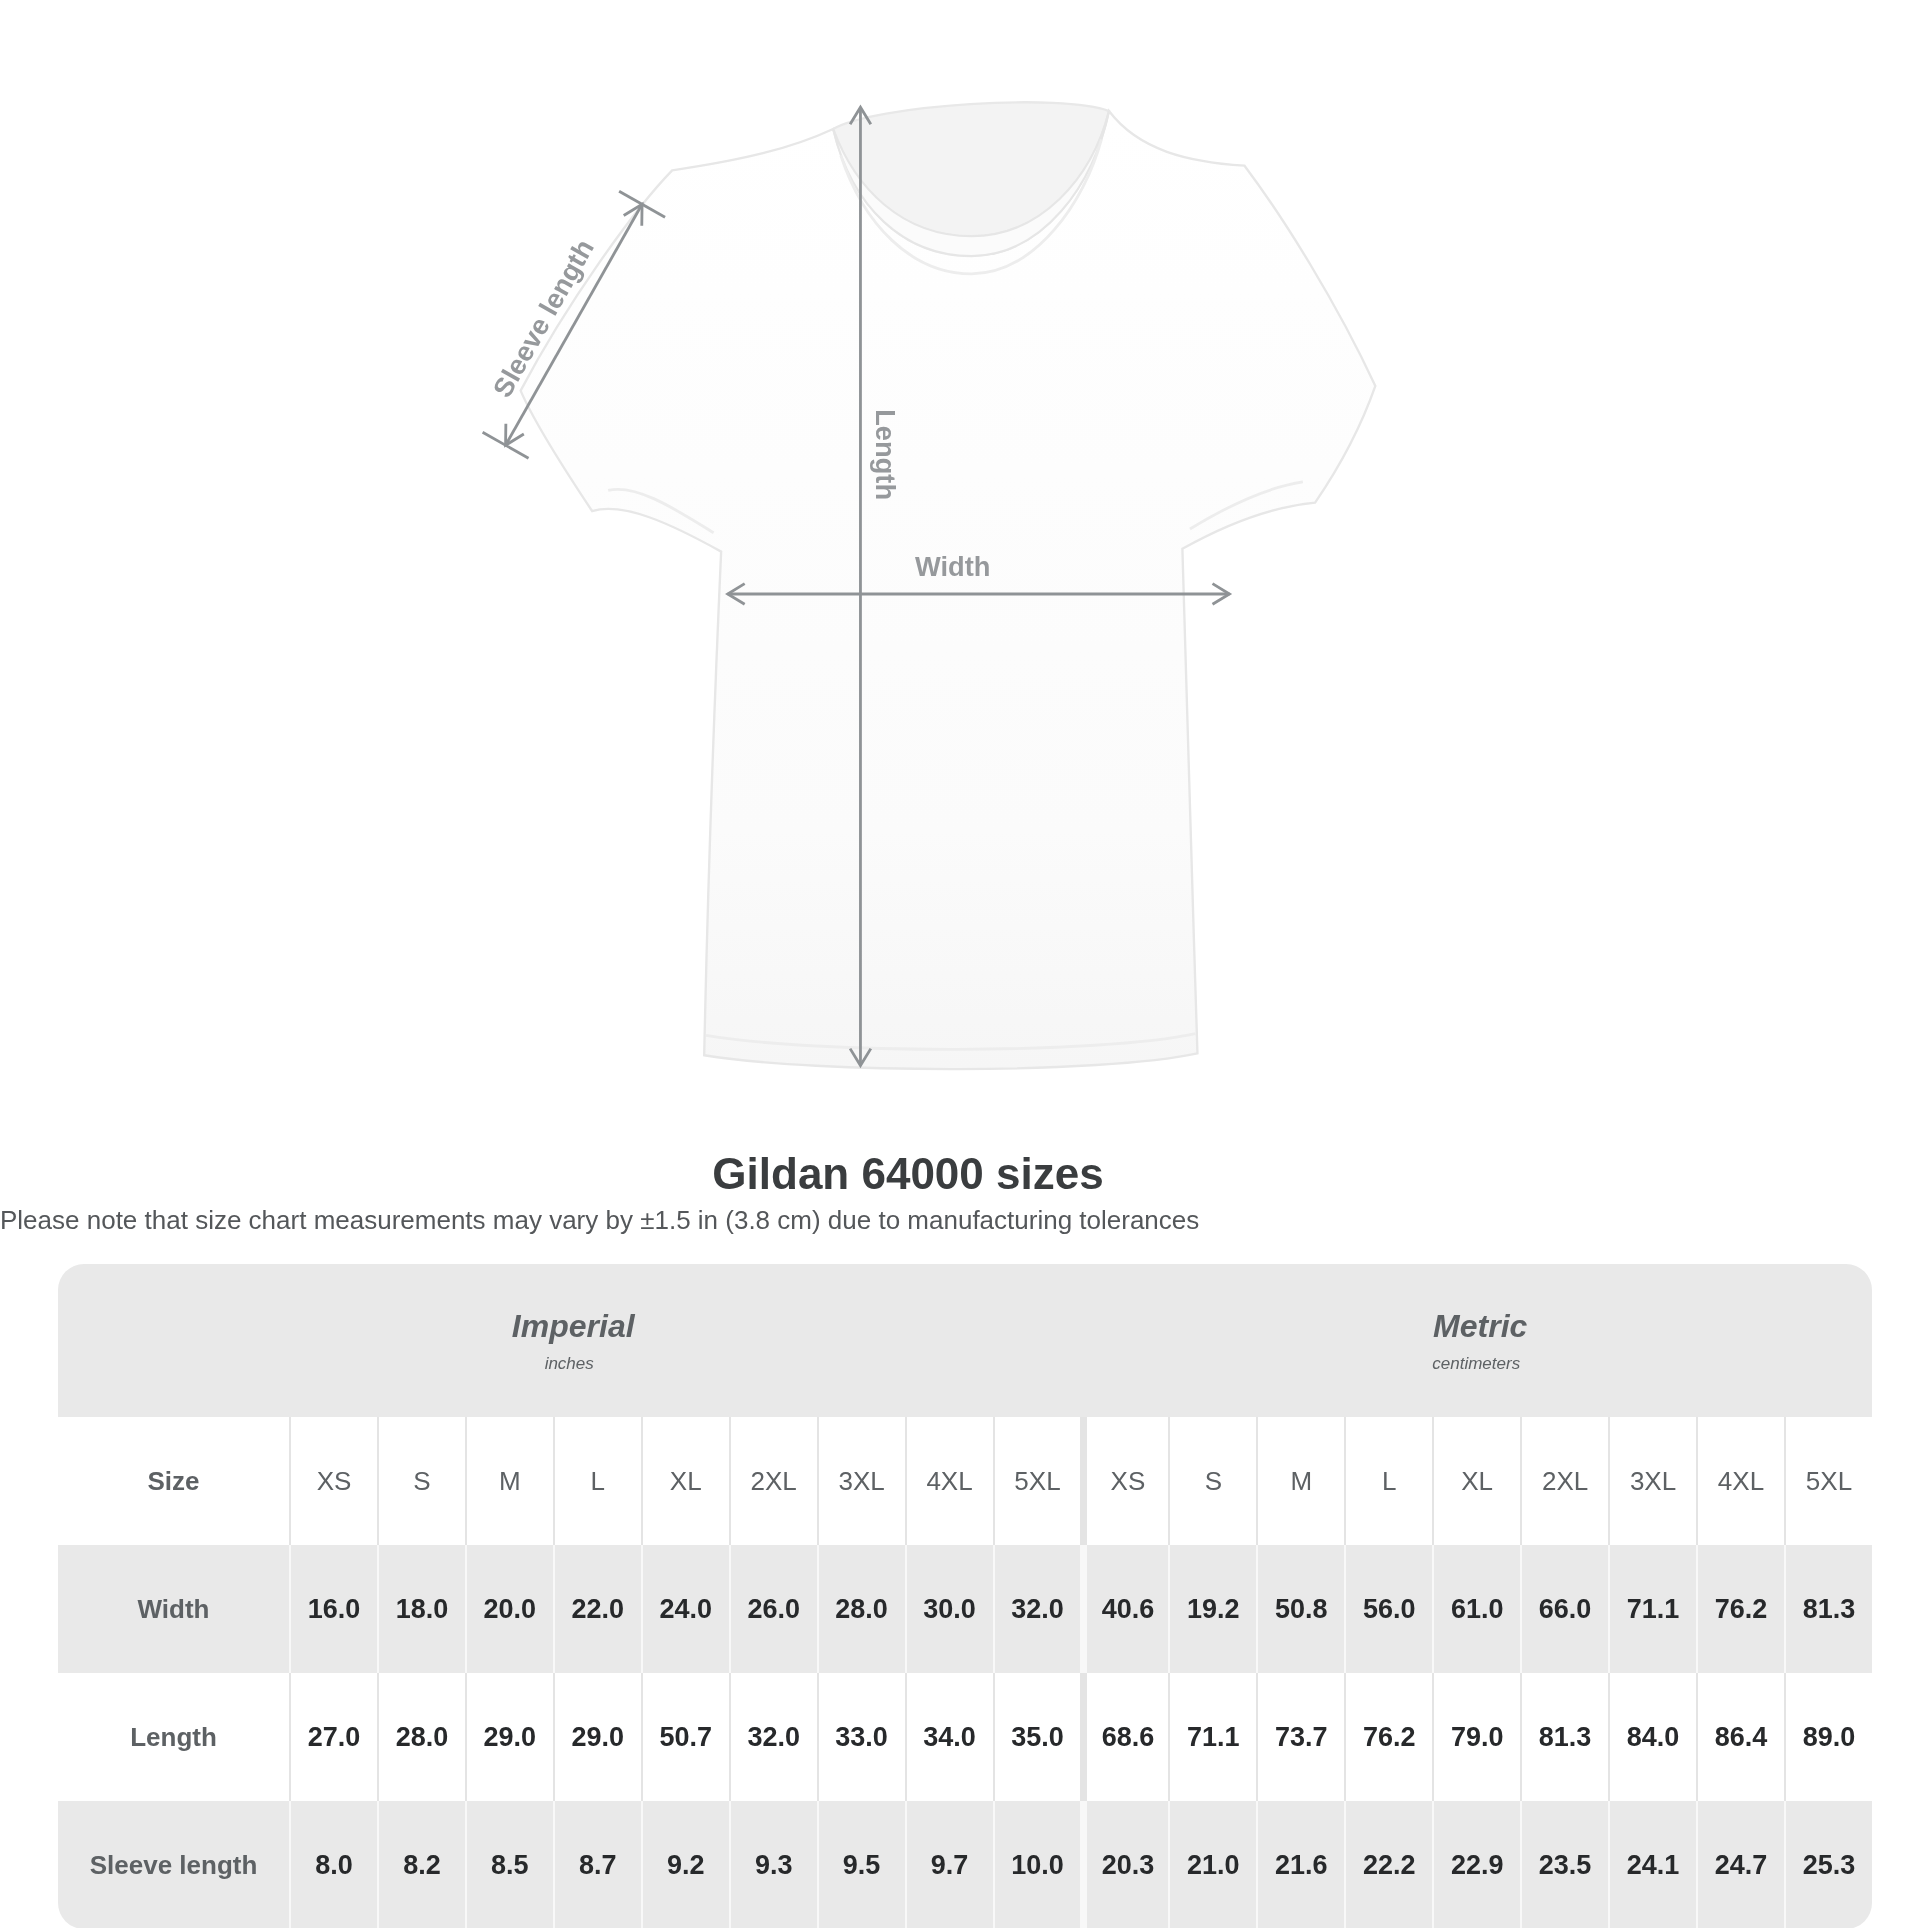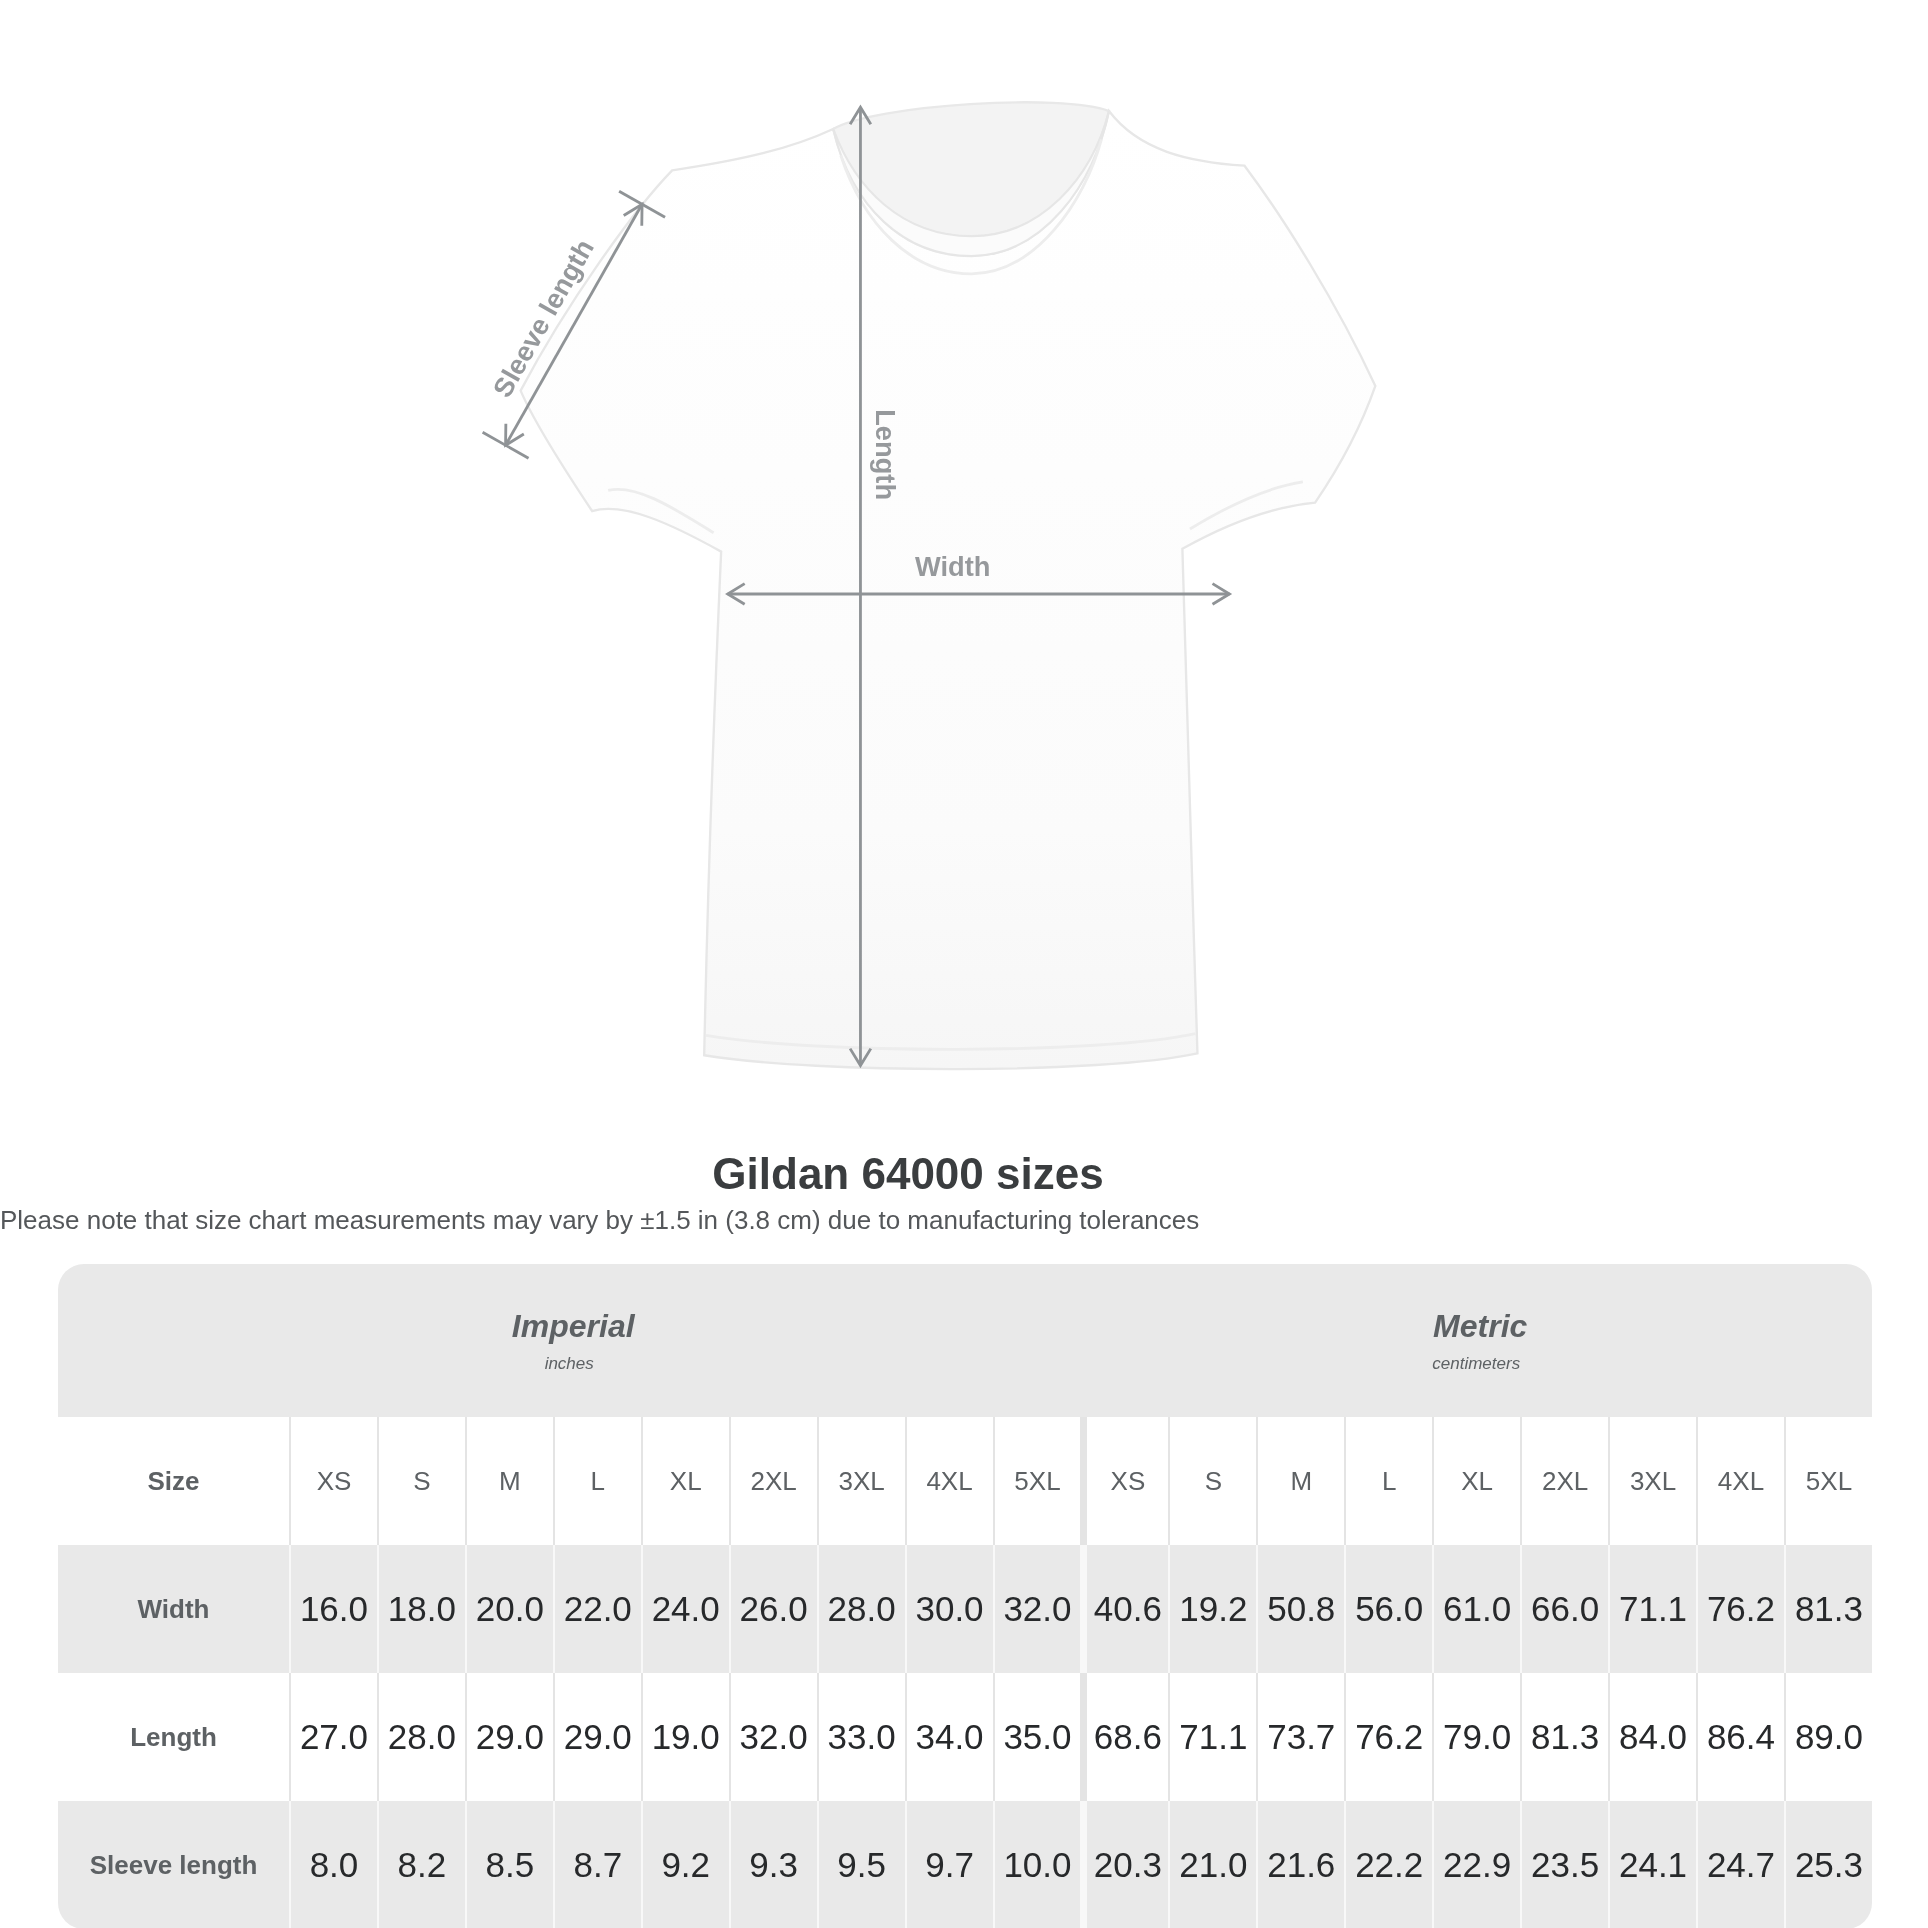--- a/index.html
+++ b/index.html
@@ -16,21 +16,21 @@
   table.sizes tr{height:128px;}
   table.sizes thead tr.grouprow{height:153px;}
   table.sizes td{padding:0;text-align:center;vertical-align:middle;}
   td.group{background:#e9e9e9;}
   td.gfirst{border-radius:26px 0 0 0;}
   td.glast{border-radius:0 26px 0 0;}
   .gname{font-size:32px;font-weight:bold;font-style:italic;color:#5d6164;line-height:1;padding-left:8px;}
   .gunit{font-size:17px;font-style:italic;color:#5d6164;line-height:1;margin-top:13px;}
   .rowlabel{font-weight:bold;font-size:26px;color:#5d6164;background:transparent;}
   .sizecell{font-weight:normal;font-size:26px;color:#5d6164;}
-  .num{font-size:35px;color:#27292b;font-weight:normal;}
+  .num{font-size:27px;color:#27292b;font-weight:bold;}
   tr.white td{background:#ffffff;}
   tr.gray td{background:#e9e9e9;}
   tr.white td.datacell{border-left:2.8px solid #e4e4e4;}
   tr.gray td.datacell{border-left:2.8px solid #f8f8f8;}
   td.gsplit{border-left-width:7.5px !important;}
   table.sizes tbody tr:last-child td:first-child{border-radius:0 0 0 26px;}
   table.sizes tbody tr:last-child td:last-child{border-radius:0 0 26px 0;}
 </style>
 </head>
 <body>
@@ -181,21 +181,21 @@
           <td class="num datacell">71.1</td>
           <td class="num datacell">76.2</td>
           <td class="num datacell">81.3</td>
         </tr>
         <tr class="white">
           <td class="rowlabel">Length</td>
           <td class="num datacell">27.0</td>
           <td class="num datacell">28.0</td>
           <td class="num datacell">29.0</td>
           <td class="num datacell">29.0</td>
-          <td class="num datacell">19.0</td>
+          <td class="num datacell">50.7</td>
           <td class="num datacell">32.0</td>
           <td class="num datacell">33.0</td>
           <td class="num datacell">34.0</td>
           <td class="num datacell">35.0</td>
           <td class="num datacell gsplit">68.6</td>
           <td class="num datacell">71.1</td>
           <td class="num datacell">73.7</td>
           <td class="num datacell">76.2</td>
           <td class="num datacell">79.0</td>
           <td class="num datacell">81.3</td>

